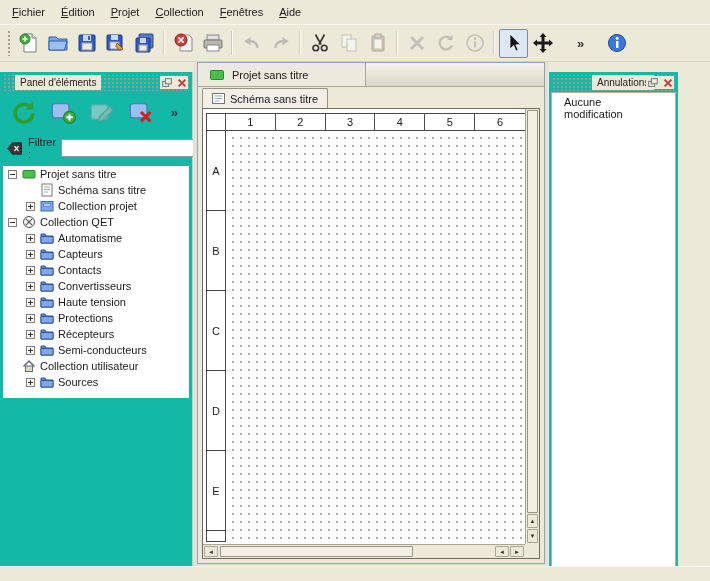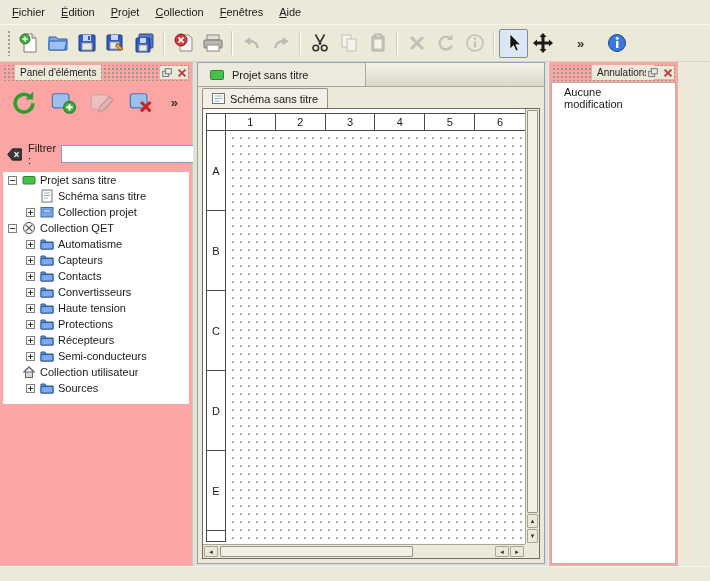--- a/index.html
+++ b/index.html
@@ -22,33 +22,33 @@
              background-image:radial-gradient(circle,#a49f90 0.9px,transparent 1px);
              background-size:4px 4px; }
   .tbtn { width:29px; height:29px; display:flex; align-items:center; justify-content:center;
           border:1px solid transparent; border-radius:2px; }
   .tbtn.disabled { opacity:.5; filter:grayscale(80%); }
   .tbtn.checked { background:#dde7f3; border:1px solid #7c8ca4; }
   .tsep { width:2px; height:24px; margin:0 4px;
           border-left:1px solid #cfccbe; border-right:1px solid #ffffff; }
   .overflow-btn { font-size:13px; font-weight:bold; padding:2px 6px; color:#333; }
   
-  .dock { position:absolute; top:62px; height:504px; background:#fca5a5; }
+  .dock { position:absolute; top:72px; height:504px; background:#14b8a6; }
   .dock-title { position:relative; margin:3px 3px 0 3px; height:16px; line-height:15px;
                 background-image:radial-gradient(circle,#9e9a8c 0.8px,transparent 0.95px);
                 background-size:4px 4px; background-position:0 2px; }
   .dock-title .ttl { position:absolute; left:12px; top:0; background:#ece9d8; padding:0 5px;
                      font-size:10px; color:#222; }
   .dock-btns { position:absolute; right:1px; top:1px; display:flex; gap:2px; background:#ece9d8; }
   .dock-btn { width:13px; height:13px; display:flex; align-items:center; justify-content:center; }
   
   .ldock-toolbar { display:flex; align-items:center; gap:7px; padding:6px 8px 2px 8px; }
   .lbtn { width:32px; height:30px; display:flex; align-items:center; justify-content:center; }
   .lbtn.disabled { opacity:.5; filter:grayscale(85%); }
-  .filter-row { display:flex; align-items:center; gap:5px; padding:7px 6px 0 6px;margin-top:16px; }
+  .filter-row { display:flex; align-items:center; gap:5px; padding:7px 6px 0 6px; }
   .filter-input { flex:1; height:18px; border:1px solid #7f9db9; background:#fff;
                   font-family:"Liberation Sans",sans-serif; font-size:11px; padding:0 2px; }
   .tree { margin:6px 3px 0 3px; height:232px; background:#fff; overflow:hidden; }
   .tree-row { height:16px; display:flex; align-items:center; }
   .tree-row.d0 { padding-left:5px; }
   .tree-row.d1 { padding-left:23px; }
   .exp { width:9px; height:9px; margin-right:5px; flex:0 0 9px; }
   .exp-spacer { width:9px; margin-right:5px; flex:0 0 9px; }
   .ticon { width:14px; height:14px; margin-right:4px; flex:0 0 14px; }
   .tlabel { white-space:nowrap; }

